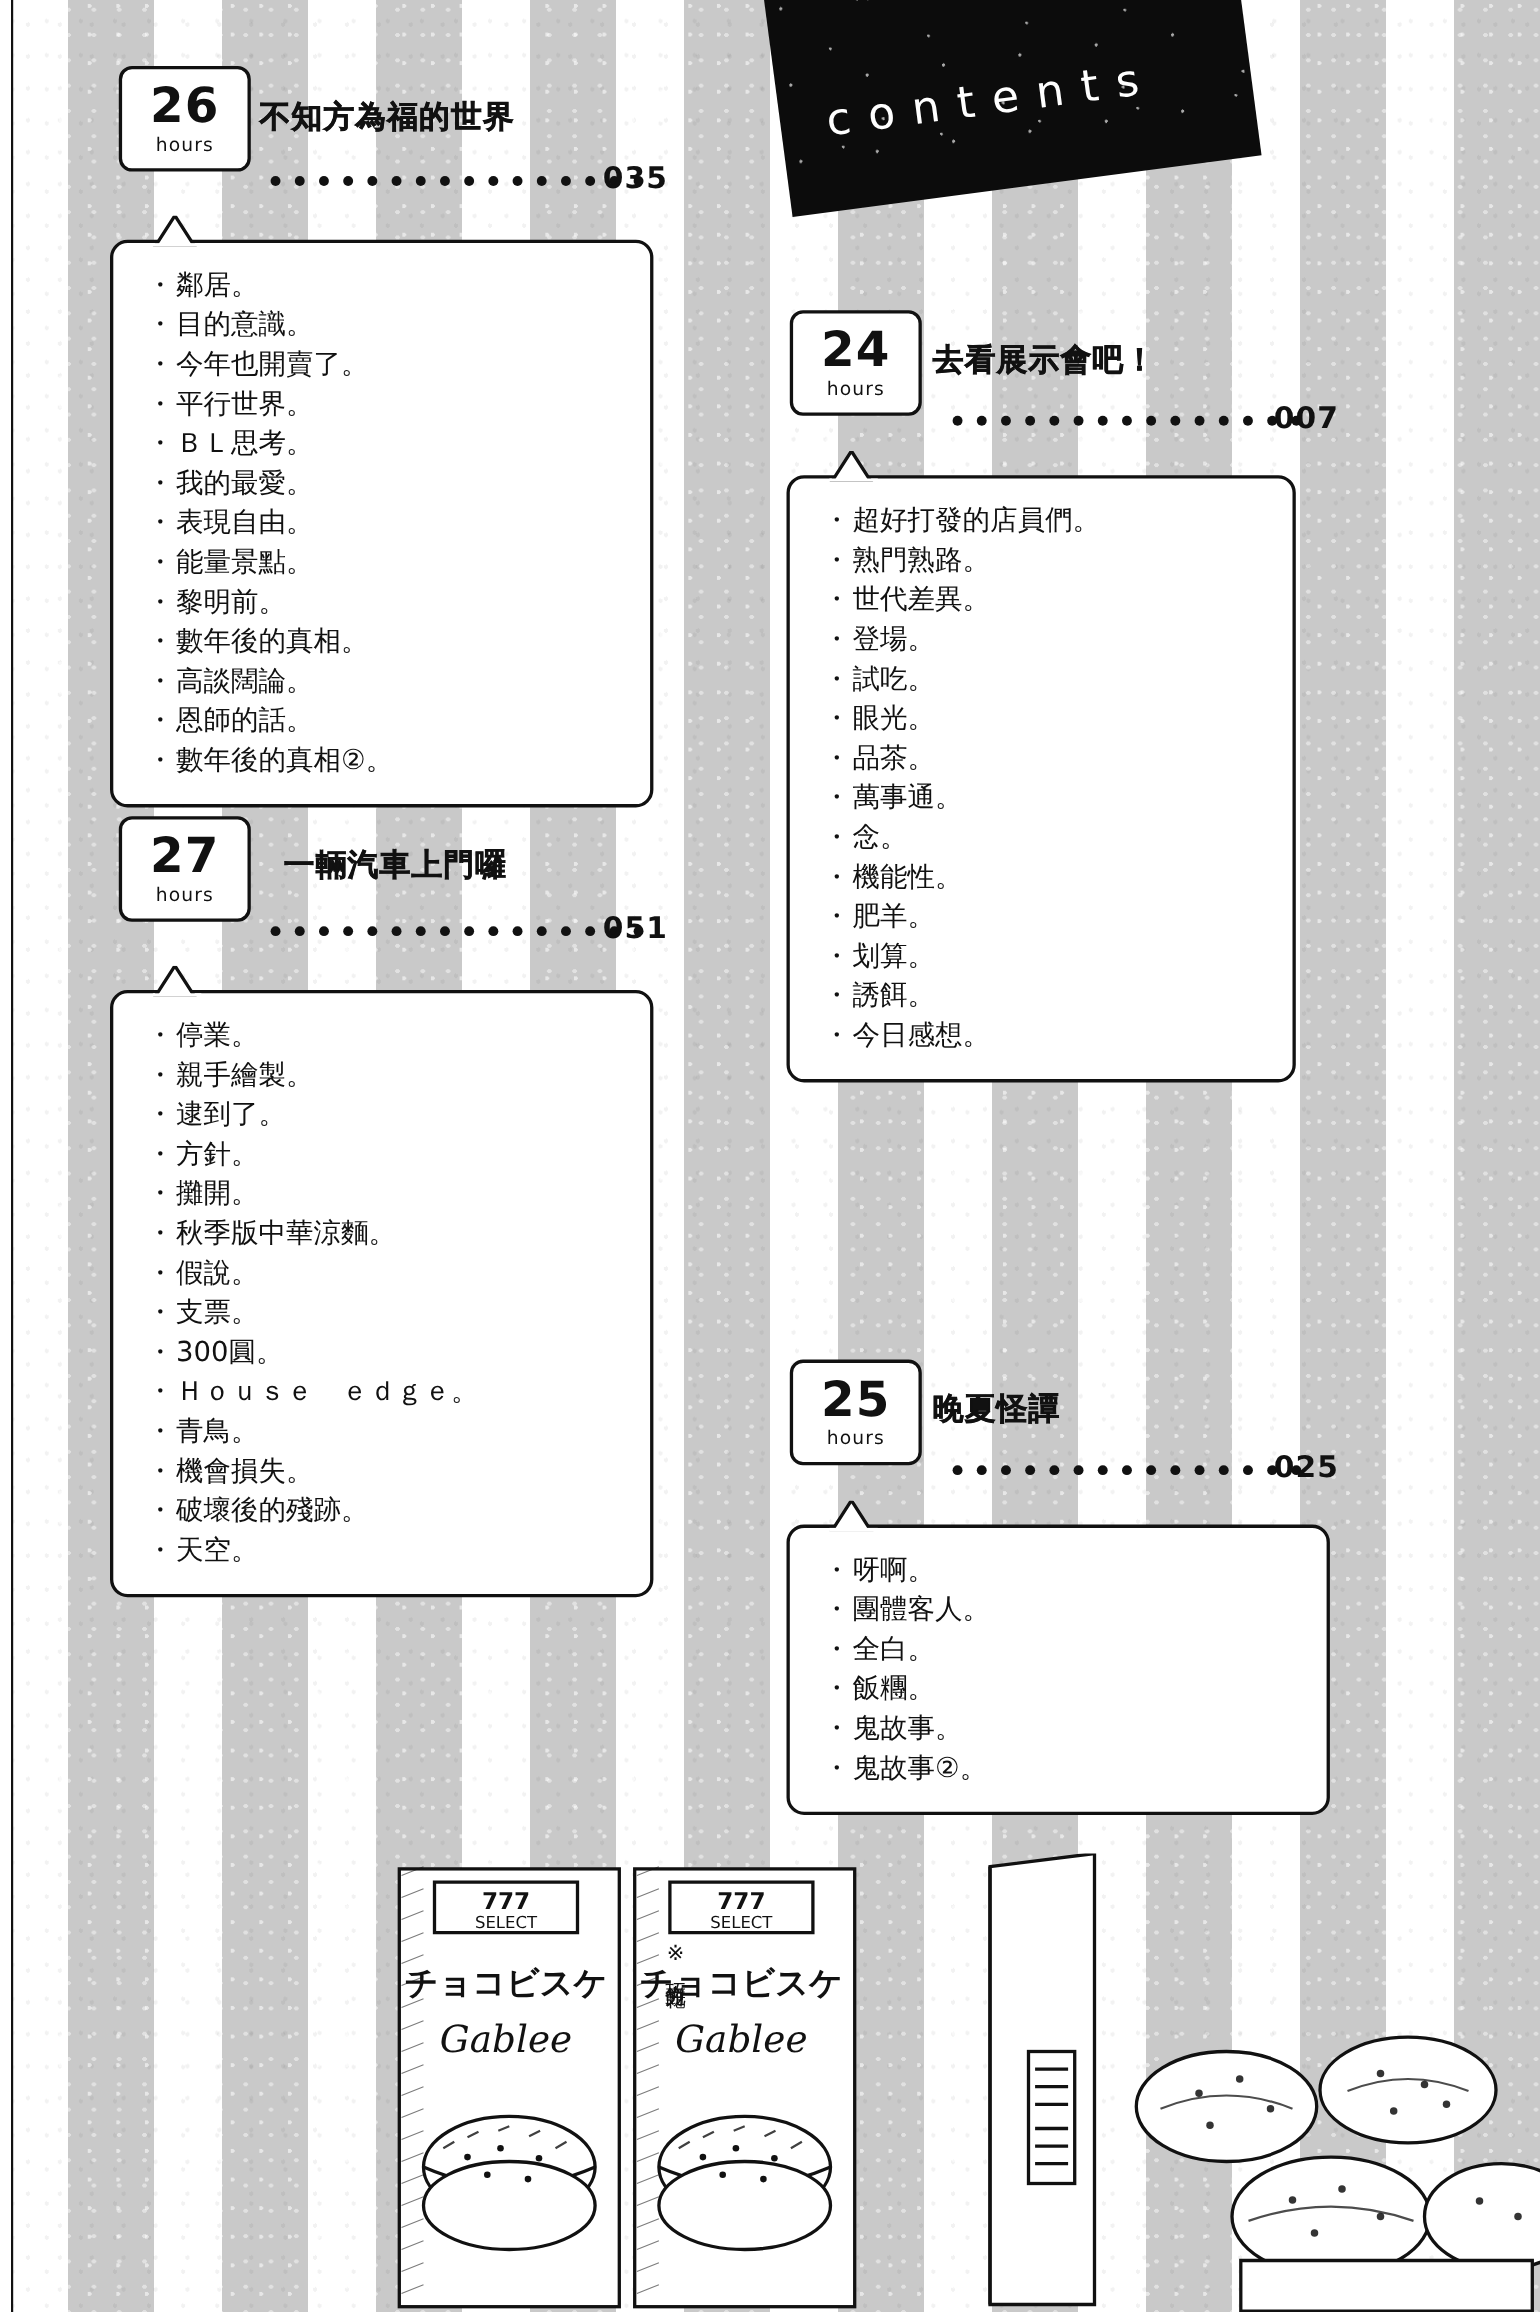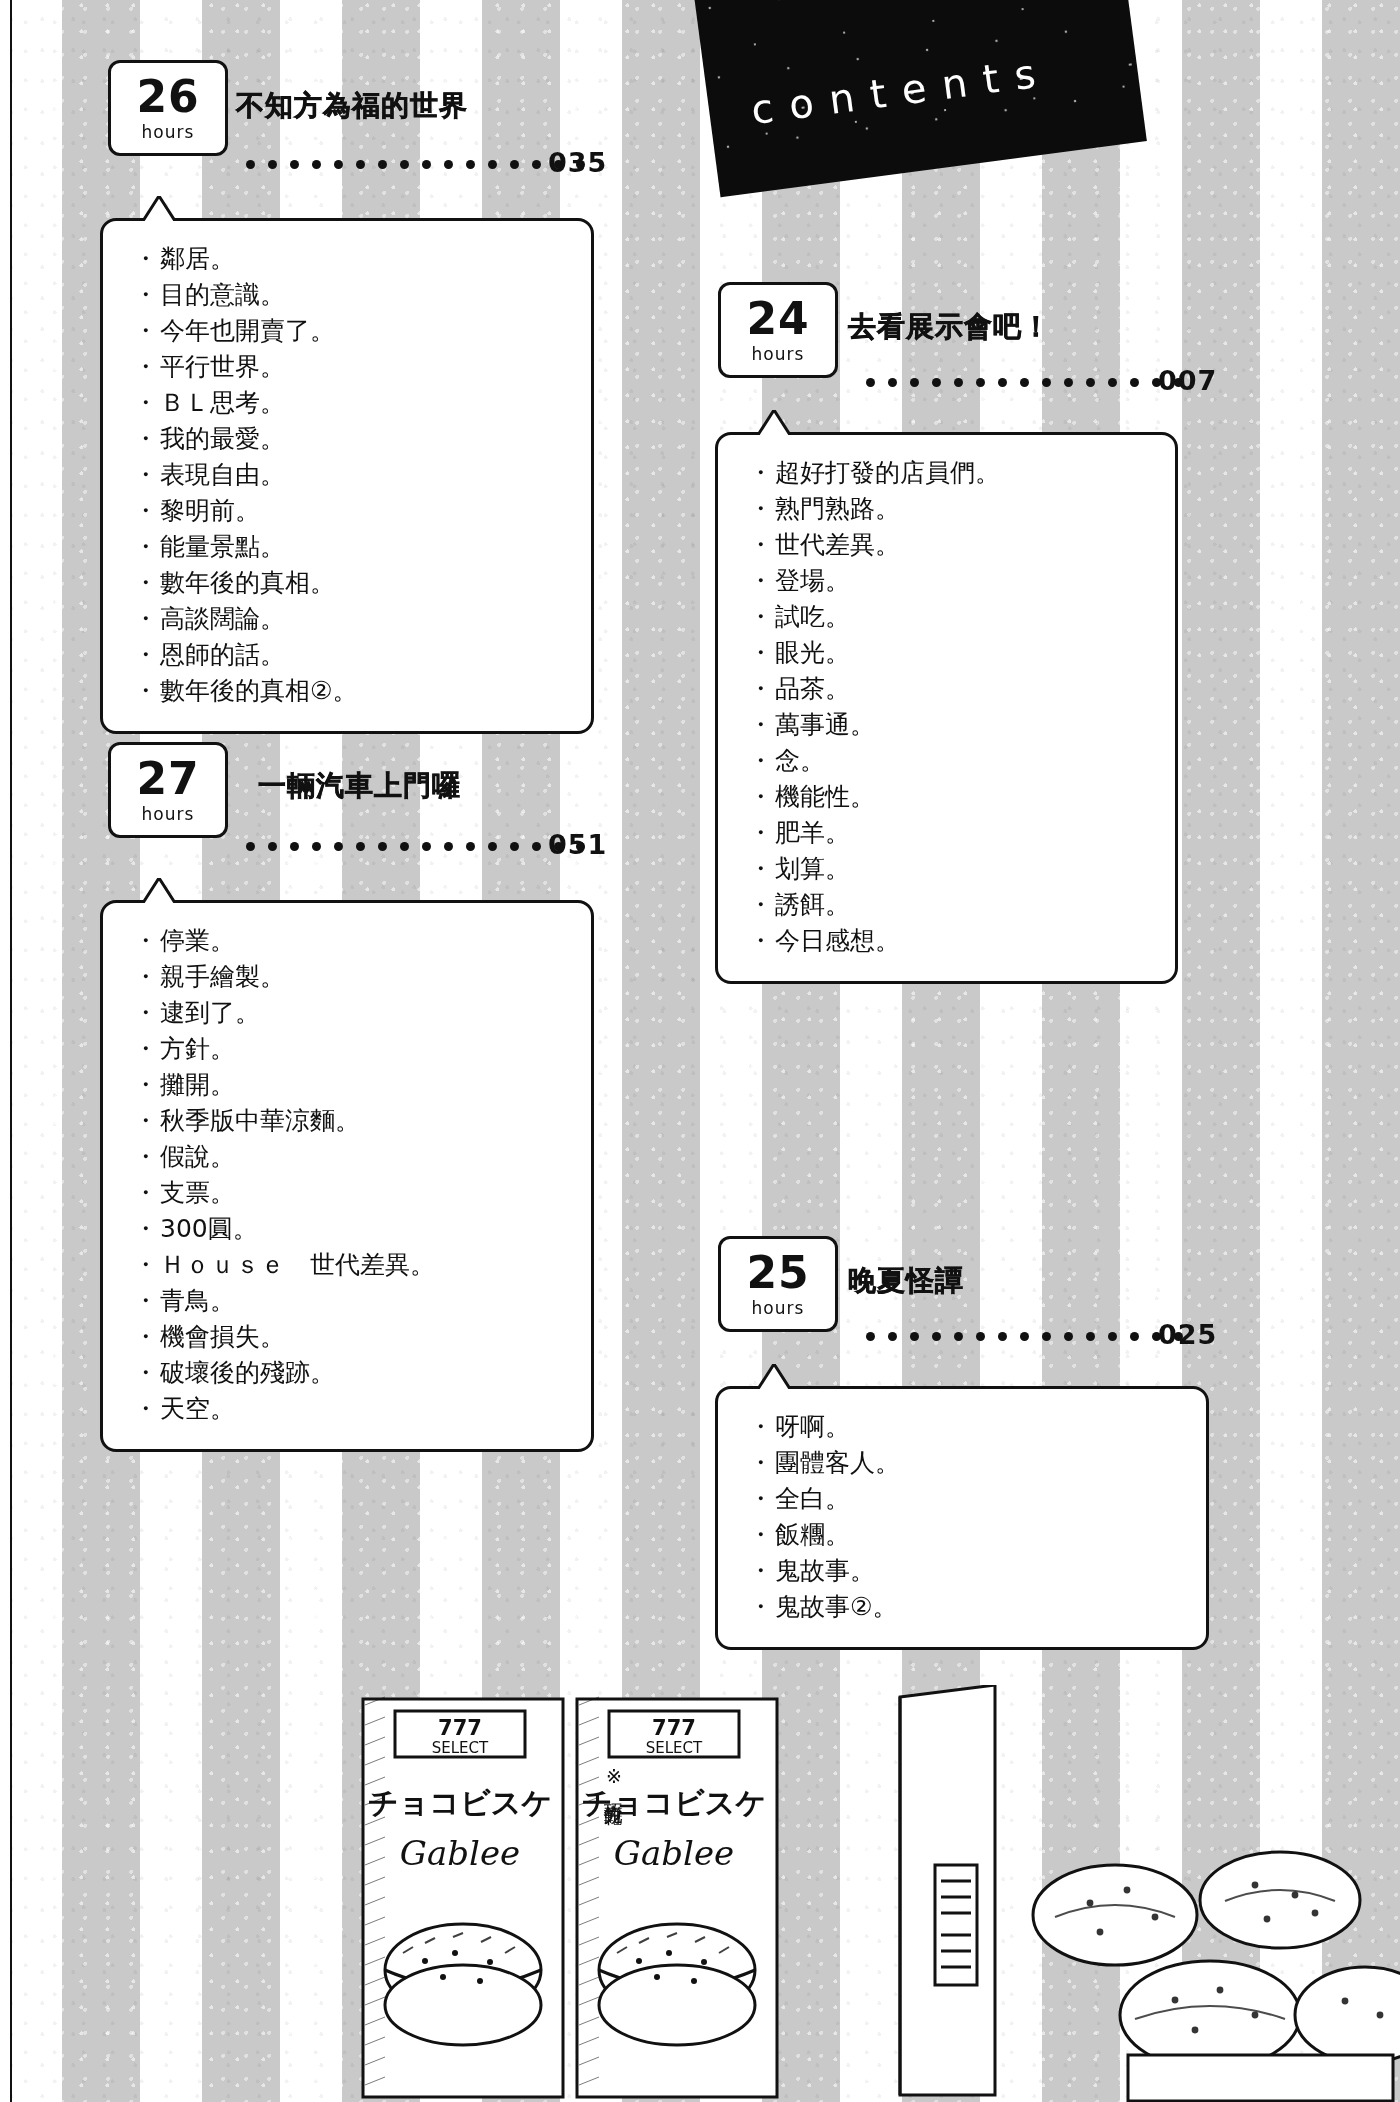--- a/index.html
+++ b/index.html
@@ -164,22 +164,22 @@
       </svg>
     </div>
     <ul>
       <li><span class="mk">・</span><span>鄰居。</span></li>
       <li><span class="mk">・</span><span>目的意識。</span></li>
       <li><span class="mk">・</span><span>今年也開賣了。</span></li>
       <li><span class="mk">・</span><span>平行世界。</span></li>
       <li><span class="mk">・</span><span>ＢＬ思考。</span></li>
       <li><span class="mk">・</span><span>我的最愛。</span></li>
       <li><span class="mk">・</span><span>表現自由。</span></li>
+      <li><span class="mk">・</span><span>能量景點。</span></li>
       <li><span class="mk">・</span><span>黎明前。</span></li>
-      <li><span class="mk">・</span><span>能量景點。</span></li>
       <li><span class="mk">・</span><span>數年後的真相。</span></li>
       <li><span class="mk">・</span><span>高談闊論。</span></li>
       <li><span class="mk">・</span><span>恩師的話。</span></li>
       <li><span class="mk">・</span><span>數年後的真相②。</span></li>
     </ul>
   </div>
 </div>
 
 <div class="chapter" style="left:108px; top:742px;">
   <div class="hour-badge">
@@ -217,21 +217,21 @@
     <ul>
       <li><span class="mk">・</span><span>停業。</span></li>
       <li><span class="mk">・</span><span>親手繪製。</span></li>
       <li><span class="mk">・</span><span>逮到了。</span></li>
       <li><span class="mk">・</span><span>方針。</span></li>
       <li><span class="mk">・</span><span>攤開。</span></li>
       <li><span class="mk">・</span><span>秋季版中華涼麵。</span></li>
       <li><span class="mk">・</span><span>假說。</span></li>
       <li><span class="mk">・</span><span>支票。</span></li>
       <li><span class="mk">・</span><span>300圓。</span></li>
-      <li><span class="mk">・</span><span>Ｈｏｕｓｅ　世代差異。</span></li>
+      <li><span class="mk">・</span><span>Ｈｏｕｓｅ　ｅｄｇｅ。</span></li>
       <li><span class="mk">・</span><span>青鳥。</span></li>
       <li><span class="mk">・</span><span>機會損失。</span></li>
       <li><span class="mk">・</span><span>破壞後的殘跡。</span></li>
       <li><span class="mk">・</span><span>天空。</span></li>
     </ul>
   </div>
 </div>
 
 <div class="chapter" style="left:718px; top:282px;">
   <div class="hour-badge">

